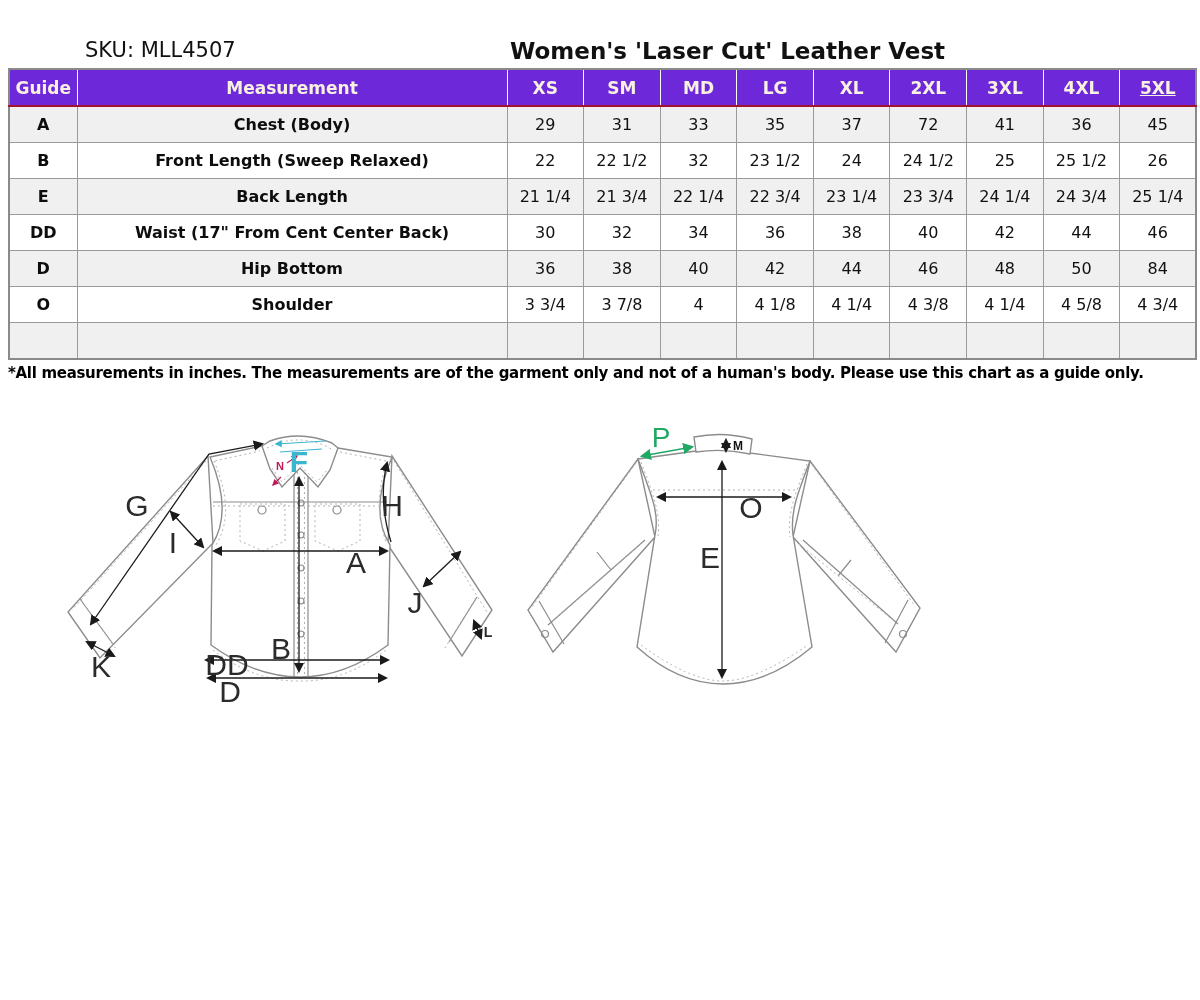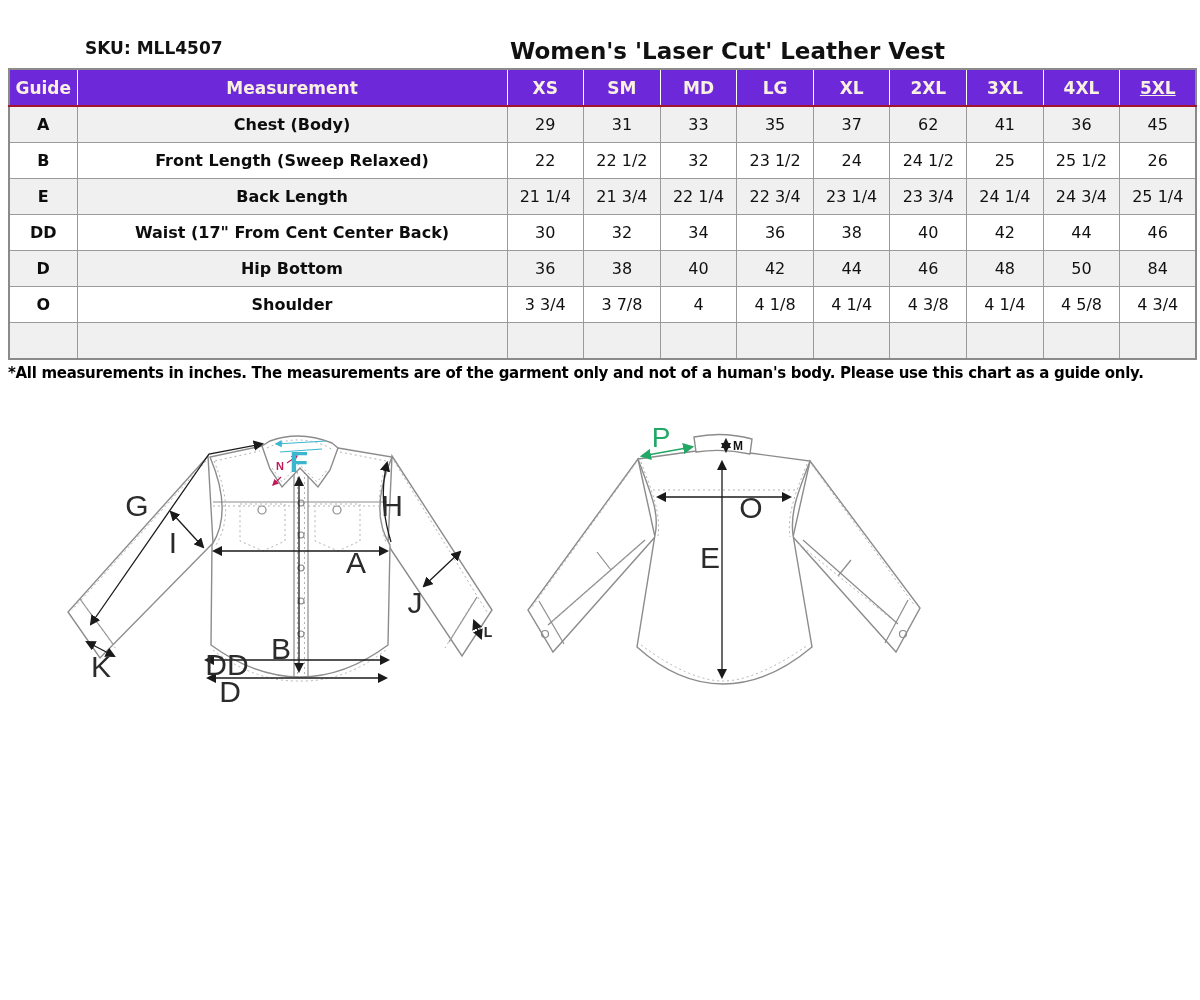--- a/index.html
+++ b/index.html
@@ -1,20 +1,20 @@
 <!DOCTYPE html>
 <html><head>
 <meta charset="utf-8">
 <style>
   html,body{margin:0;padding:0;}
   body{
     width:1200px;height:1000px;position:relative;background:#fff;
     font-family:"DejaVu Sans","Liberation Sans",sans-serif;color:#111;
   }
-  .sku{position:absolute;left:85px;top:38px;font-size:17px;font-weight:700;white-space:nowrap;}
+  .sku{position:absolute;left:85px;top:38px;font-size:21px;font-weight:400;white-space:nowrap;}
   .title{position:absolute;left:510px;top:38px;font-size:23px;font-weight:700;white-space:nowrap;}
 
   table.size-chart{
     position:absolute;left:8px;top:68px;width:1188px;
     border-collapse:collapse;table-layout:fixed;
     border:2px solid #8a8a8a;
   }
   col.c-guide{width:68px;} col.c-measure{width:430px;} col.c-size{width:76.6px;}
   .size-chart th,.size-chart td{
     border:1px solid #9a9a9a;height:35px;padding:0 2px;text-align:center;
@@ -79,21 +79,21 @@
   </thead>
   <tbody>
       <tr>
         <td class="guide-cell">A</td>
         <td class="measure-cell">Chest (Body)</td>
         <td>29</td>
         <td>31</td>
         <td>33</td>
         <td>35</td>
         <td>37</td>
-        <td>62</td>
+        <td>72</td>
         <td>41</td>
         <td>36</td>
         <td>45</td>
       </tr>
       <tr>
         <td class="guide-cell">B</td>
         <td class="measure-cell">Front Length (Sweep Relaxed)</td>
         <td>22</td>
         <td>22 1/2</td>
         <td>32</td>

